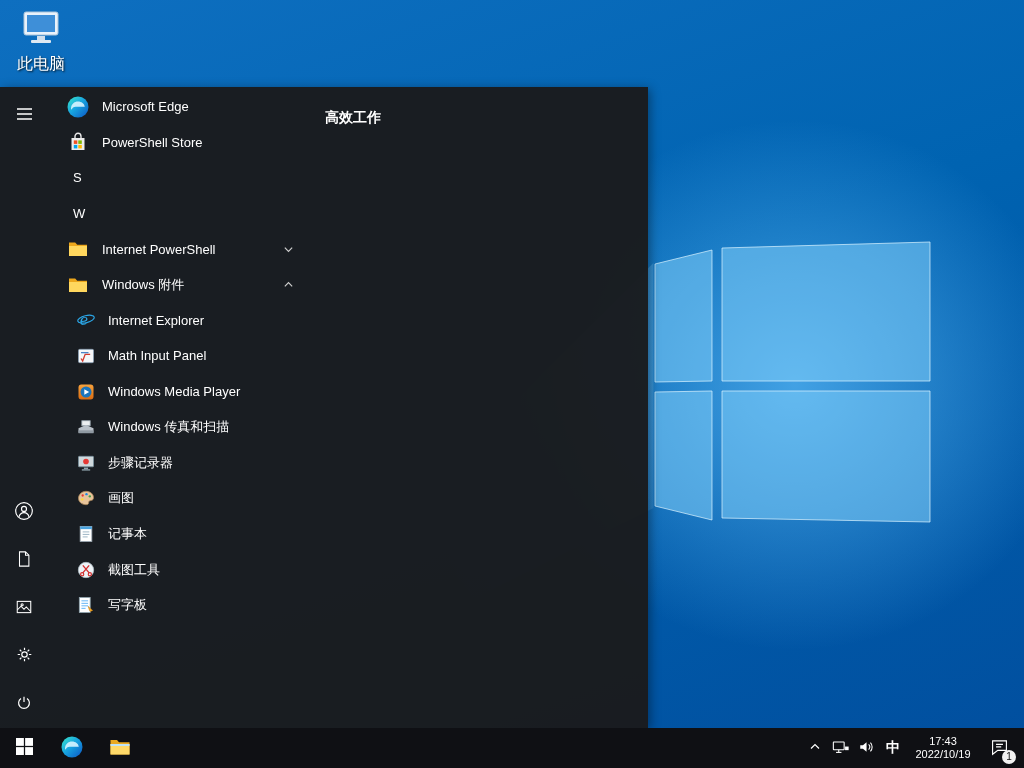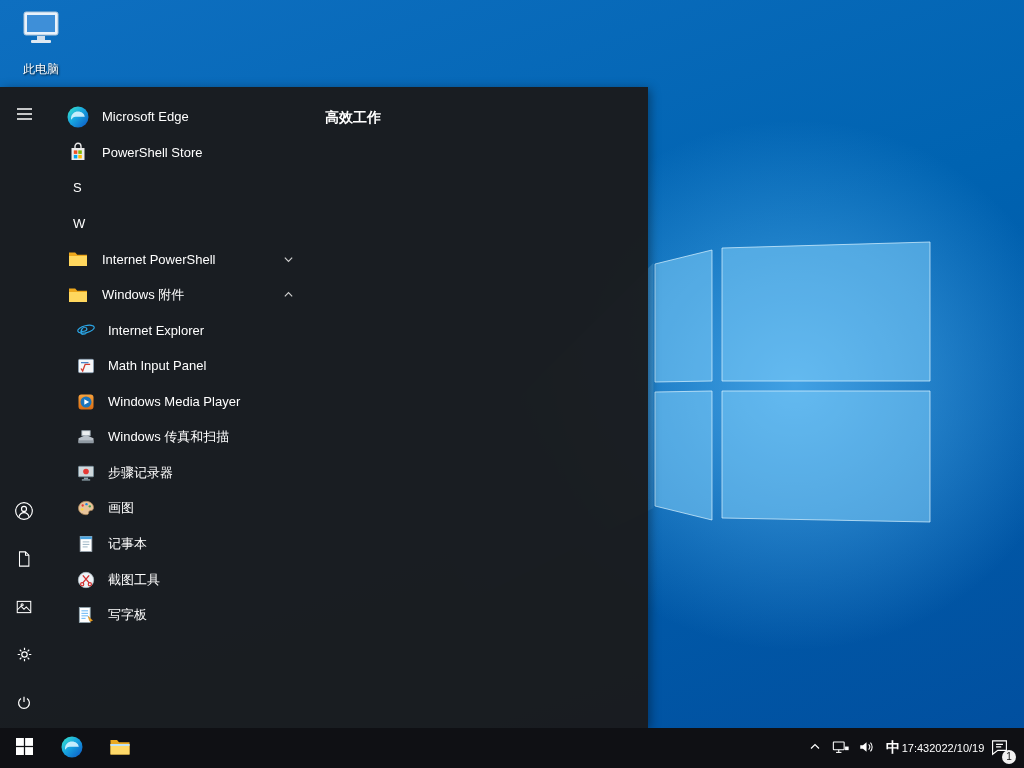--- a/index.html
+++ b/index.html
@@ -12,53 +12,53 @@
   .glow { position:absolute; left:515px; top:120px; width:560px; height:530px;
     background:radial-gradient(closest-side, rgba(82,178,242,.8), rgba(82,178,242,0));
     border-radius:50%; pointer-events:none; }
   .beam { position:absolute; left:330px; top:250px; width:330px; height:430px;
     background:linear-gradient(to bottom left, rgba(130,205,250,.30), rgba(130,205,250,0) 70%);
     clip-path:polygon(98% 3%, 98% 60%, 0% 98%, 30% 55%); pointer-events:none; }
   .win-logo { position:absolute; left:640px; top:230px; pointer-events:none; }
 
   
   .desk-icon { position:absolute; left:12px; top:8px; width:58px; text-align:center; cursor:default; }
-  .desk-icon .lab { color:#fff; font-size:12px; margin-top:9px;
+  .desk-icon .lab { color:#fff; font-size:16px; margin-top:2px;
     text-shadow:1px 1px 2px rgba(0,0,0,.85); }
 
   
   .start-menu { position:absolute; left:0; top:87px; width:648px; height:641px;
     background:rgba(26,27,29,.97); color:#fff; display:flex;
     box-shadow:2px 2px 10px rgba(0,0,0,.4); }
   .rail { width:48px; display:flex; flex-direction:column; flex:none; }
   .rail-btn { width:48px; height:48px; display:flex; align-items:center; justify-content:center;
     background:none; border:none; cursor:pointer; }
   .rail-btn:first-child { margin-top:4px; }
   .rail-bottom { margin-top:auto; }
-  .app-list { width:256px; flex:none; padding-top:12px; overflow:hidden; }
+  .app-list { width:256px; flex:none; padding-top:2px; overflow:hidden; }
   .row { height:35.6px; display:flex; align-items:center; padding:0 10px 0 18px; cursor:pointer; }
   .row .ic24 { width:24px; height:24px; margin-right:12px; flex:none; display:flex; }
   .row .ic20 { width:20px; height:20px; margin-right:12px; flex:none; display:flex; }
   .row.sub { padding-left:28px; }
   .row.head { padding-left:25px; }
   .lbl { font-size:13px; color:#fff; white-space:nowrap; }
   .chev { margin-left:auto; display:flex; }
   .tiles { flex:1; padding:22px 9px 0 21px; }
   .tiles-header { font-size:14px; font-weight:bold; color:#fff; }
 
   
   .taskbar { position:absolute; left:0; bottom:0; width:1024px; height:40px;
     background:#0f1014; display:flex; align-items:center; }
   .tb { width:48px; height:40px; display:flex; align-items:center; justify-content:center;
     background:none; border:none; cursor:pointer; }
   .tray { margin-left:auto; height:40px; display:flex; align-items:center; padding-right:6px; }
   .tray-btn { height:40px; min-width:26px; display:flex; align-items:center; justify-content:center;
     background:none; border:none; color:#fff; cursor:pointer; padding:0 3px; }
   .ime { font-size:14px; font-weight:bold; }
-  .clock { flex-direction:row; font-size:11px; line-height:13px; width:74px; text-align:center; }
+  .clock { flex-direction:column; font-size:11px; line-height:13px; width:74px; text-align:center; }
   .ac { position:relative; width:38px; }
   .badge { position:absolute; right:2px; bottom:4px; width:14px; height:14px; border-radius:50%;
     background:#f2f2f2; color:#111; font-size:10px; line-height:14px; text-align:center; }
 </style>
 </head>
 <body>
 
 <div class="screen">
 
   <div class="glow"></div>

